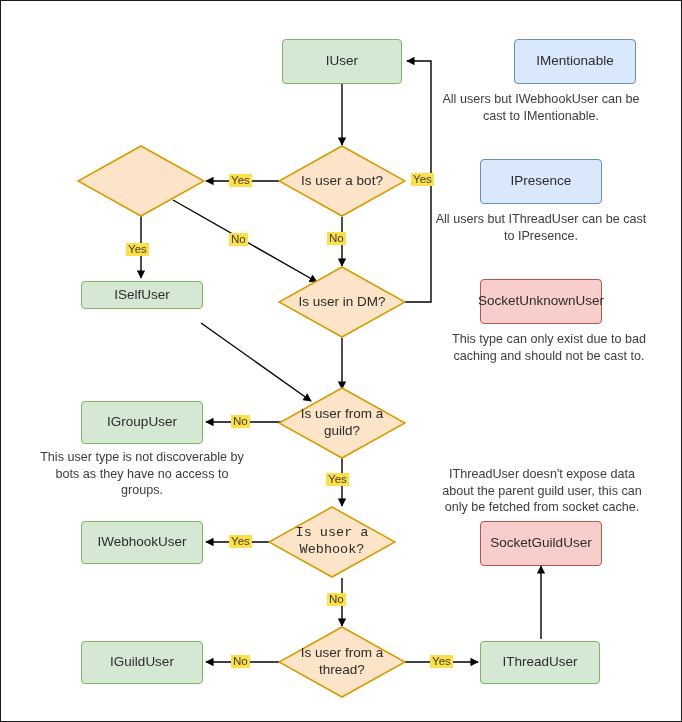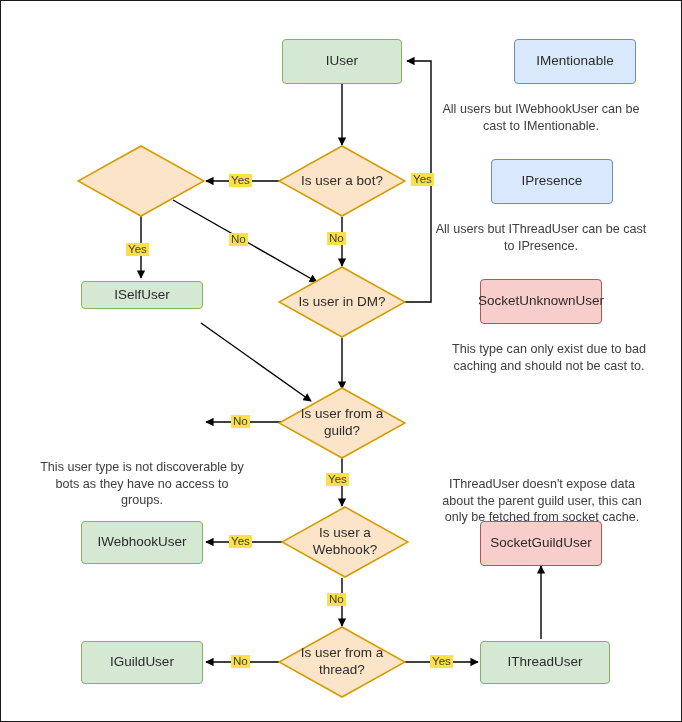--- a/index.html
+++ b/index.html
@@ -62,21 +62,20 @@
     padding: 0 6px;
   }
 
   .note {
     position: absolute;
     font-size: 12.6px;
     color: #3d3d3d;
     line-height: 1.32;
     text-align: center;
     z-index: 3;
-    margin-top: 10px;
   }
   .edge-label {
     position: absolute;
     font-size: 11.6px;
     color: #3d3d3d;
     background: #fde047;
     padding: 0 2px;
     line-height: 1.1;
     z-index: 4;
     white-space: nowrap;
@@ -168,22 +167,25 @@
     <span class="dlabel">Is user in DM?</span>
   </div>
 
   <div class="node diamond" style="left:277px; top:386px; width:128px; height:72px;">
     <svg class="dshape" viewBox="0 0 128 72" preserveAspectRatio="none">
       <polygon points="64,1 127,36 64,71 1,36" fill="#fce4c8" stroke="#d79b00" stroke-width="1.6"></polygon>
     </svg>
     <span class="dlabel">Is user from a guild?</span>
   </div>
 
-
-  <div class="node diamond" style="left:280px; top:505px; width:128px; height:72px;">
+  <div class="node box green" style="left:80px; top:400px; width:122px; height:43px;">
+    <span>IGroupUser</span>
+  </div>
+
+  <div class="node diamond" style="left:267px; top:505px; width:128px; height:72px;font-family:Liberation Mono, monospace;">
     <svg class="dshape" viewBox="0 0 128 72" preserveAspectRatio="none">
       <polygon points="64,1 127,36 64,71 1,36" fill="#fce4c8" stroke="#d79b00" stroke-width="1.6"></polygon>
     </svg>
     <span class="dlabel">Is user a Webhook?</span>
   </div>
 
   <div class="node box green" style="left:80px; top:520px; width:122px; height:43px;">
     <span>IWebhookUser</span>
   </div>
 
@@ -191,29 +193,29 @@
     <svg class="dshape" viewBox="0 0 128 72" preserveAspectRatio="none">
       <polygon points="64,1 127,36 64,71 1,36" fill="#fce4c8" stroke="#d79b00" stroke-width="1.6"></polygon>
     </svg>
     <span class="dlabel">Is user from a thread?</span>
   </div>
 
   <div class="node box green" style="left:80px; top:640px; width:122px; height:43px;">
     <span>IGuildUser</span>
   </div>
 
-  <div class="node box green" style="left:479px; top:640px; width:130px; height:43px;">
+  <div class="node box green" style="left:479px; top:640px; width:120px; height:43px;">
     <span>IThreadUser</span>
   </div>
 
   <div class="node box blue" style="left:479px; top:38px; width:122px; height:45px;margin-left:34px;">
     <span>IMentionable</span>
   </div>
 
-  <div class="node box blue" style="left:490px; top:158px; width:122px; height:45px;">
+  <div class="node box blue" style="left:479px; top:158px; width:122px; height:45px;">
     <span>IPresence</span>
   </div>
 
   <div class="node box red" style="left:479px; top:278px; width:122px; height:45px;">
     <span>SocketUnknownUser</span>
   </div>
 
   <div class="node box red" style="left:479px; top:520px; width:122px; height:45px;">
     <span>SocketGuildUser</span>
   </div>

